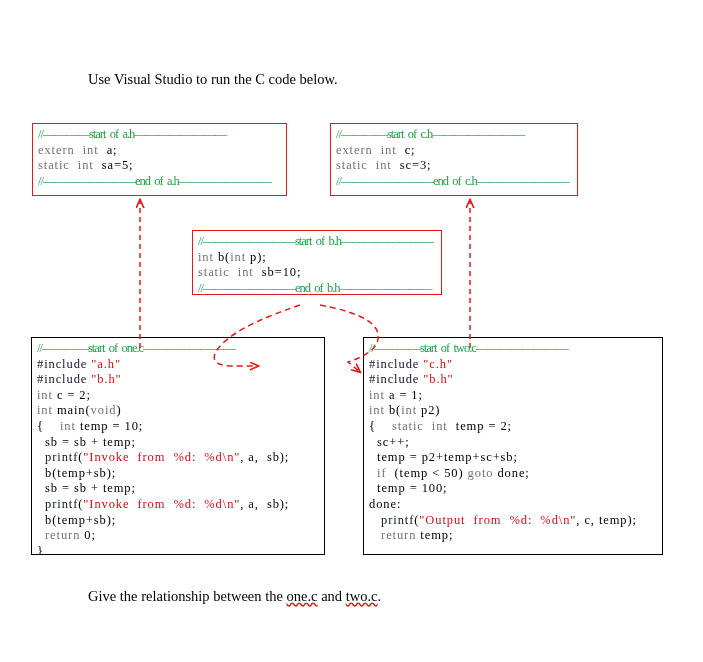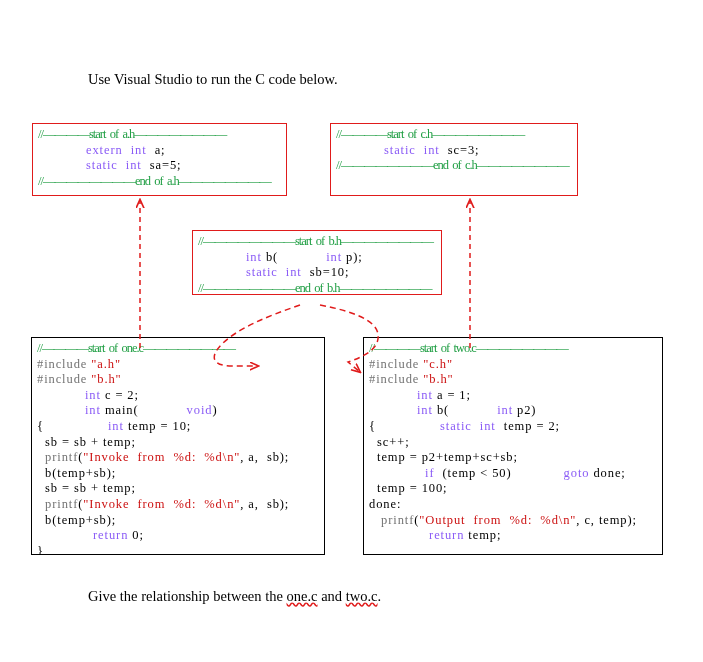--- a/index.html
+++ b/index.html
@@ -43,24 +43,24 @@
 
   .code-line {
     font-family: "Liberation Serif", "DejaVu Serif", serif;
     font-size: 12.5px;
     line-height: 15.6px;
     white-space: pre;
     letter-spacing: 0.9px;
     color: #000000;
   }
   .cmt  { color: #1f9e43; }
-  .kw   { color: #8b5cf6; margin-left: 48px; }
+  .kw   { color: #737373; }
   .str  { color: #cc1111; }
-  .fn   { color: #737373; }
-  .pp   { color: #737373; }
+  .fn   { color: #0f172a; }
+  .pp   { color: #0f172a; }
   .id   { color: #000000; }
   .dash { letter-spacing: -1px; }
 
   
   #arrow-layer {
     position: absolute;
     left: 0; top: 0;
     width: 703px; height: 662px;
     pointer-events: none;
   }
@@ -75,20 +75,21 @@
       <div class="code-line"><span class="cmt dash">//————</span><span class="cmt dash">start  of  a.h————————</span></div>
       <div class="code-line"><span class="kw">extern  int  </span><span class="id">a;</span></div>
       <div class="code-line"><span class="kw">static  int  </span><span class="id">sa=5;</span></div>
       <div class="code-line"><span class="cmt dash">//————————</span><span class="cmt dash">end  of  a.h————————</span></div>
     </div>
 </div>
 
 <div class="code-box header-box" id="box-c-h" style="left:330px; top:123px; width:248px; height:73px;">
   <div class="code-body">
       <div class="code-line"><span class="cmt dash">//————</span><span class="cmt dash">start  of  c.h————————</span></div>
+      <div class="code-line"><span class="kw">extern  int  </span><span class="id">c;</span></div>
       <div class="code-line"><span class="kw">static  int  </span><span class="id">sc=3;</span></div>
       <div class="code-line"><span class="cmt dash">//————————</span><span class="cmt dash">end  of  c.h————————</span></div>
     </div>
 </div>
 
 <div class="code-box header-box" id="box-b-h" style="left:192px; top:230px; width:250px; height:65px;">
   <div class="code-body">
       <div class="code-line"><span class="cmt dash">//————————</span><span class="cmt dash">start  of  b.h————————</span></div>
       <div class="code-line"><span class="kw">int </span><span class="id">b(</span><span class="kw">int </span><span class="id">p);</span></div>
       <div class="code-line"><span class="kw">static  int  </span><span class="id">sb=10;</span></div>

